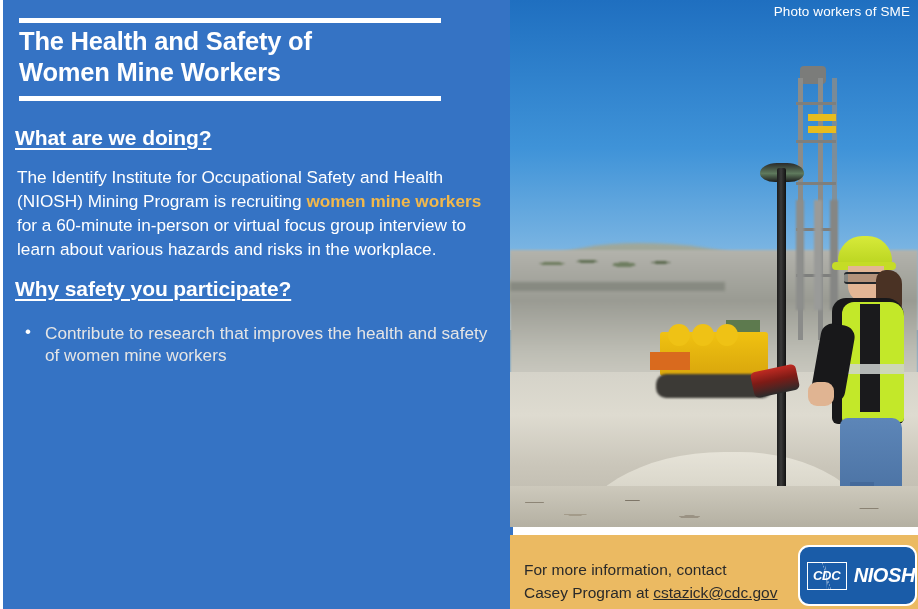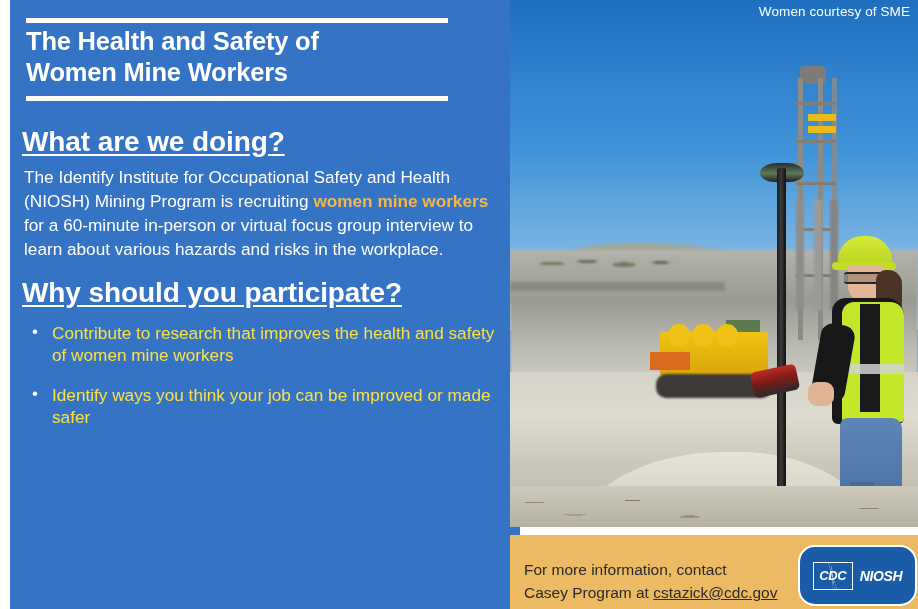--- a/index.html
+++ b/index.html
@@ -15,21 +15,21 @@
   .flyer {
     position: relative;
     width: 918px;
     height: 609px;
     overflow: hidden;
   }
 
   
   .left-panel {
     position: absolute;
-    left: 10px;
+    left: 3px;
     top: 0;
     width: 510px;
     height: 609px;
     background: #3573c4;
     box-sizing: border-box;
     color: #ffffff;
   }
 
   .rule {
     position: absolute;
@@ -50,21 +50,21 @@
     font-weight: bold;
     line-height: 31px;
     letter-spacing: -0.2px;
     color: #ffffff;
   }
   .flyer-title .ttl-line { display: block; }
 
   .section-heading {
     position: absolute;
     left: 12px;
-    font-size: 28px;
+    font-size: 21px;
     font-weight: bold;
     color: #ffffff;
     text-decoration: underline;
     text-underline-offset: 3px;
     letter-spacing: -0.1px;
   }
   .sec-doing { top: 126px; }
   .sec-participate { top: 277px; }
 
   .body-copy {
@@ -91,21 +91,21 @@
     margin: 0;
     padding: 0;
     list-style: none;
   }
   .bullets li {
     position: relative;
     padding-left: 28px;
     margin-bottom: 18px;
     font-size: 17.2px;
     line-height: 22px;
-    color: #fde047;
+    color: #e5e5e5;
   }
   .bullets li:before {
     content: "\2022";
     position: absolute;
     left: 8px;
     top: -1px;
     font-size: 17px;
     line-height: 22px;
     color: #ffffff;
   }
@@ -420,26 +420,26 @@
     text-underline-offset: 1px;
   }
 
   .logo-badge {
     position: absolute;
     right: 9px;
     top: 10px;
     width: 119px;
     height: 61px;
     background: #1a5ca8;
-    border-radius: 17px;
+    border-radius: 11px;
     border: 2.5px solid #ffffff;
     box-sizing: border-box;
     display: flex;
     align-items: center;
-    justify-content: center;
+    justify-content: flex-end;
     gap: 7px;
   }
   .cdc-mark {
     position: relative;
     width: 40px;
     height: 28px;
     border: 1.5px solid #ffffff;
     box-sizing: border-box;
     display: flex;
     align-items: center;
@@ -451,21 +451,21 @@
       linear-gradient(92deg, transparent 48%, rgba(255,255,255,.4) 49%, transparent 50%);
   }
   .cdc-mark span {
     font-size: 13px;
     font-weight: bold;
     color: #ffffff;
     letter-spacing: -0.3px;
     font-style: italic;
   }
   .niosh-mark {
-    font-size: 14px;
+    font-size: 20px;
     font-weight: bold;
     font-style: italic;
     color: #ffffff;
     letter-spacing: -0.4px;
     white-space: nowrap;
   }
 </style>
 </head>
 <body>
 
@@ -478,25 +478,24 @@
 
     <div class="flyer-title">
       <span class="ttl-line">The Health and Safety of</span>
       <span class="ttl-line">Women Mine Workers</span>
     </div>
 
     <div class="section-heading sec-doing">What are we doing?</div>
 
     <div class="body-copy copy-doing"><span>The Identify Institute for Occupational Safety and Health (NIOSH) Mining Program is recruiting </span><span class="accent-bold">women mine workers</span><span> for a 60-minute in-person or virtual focus group interview to learn about various hazards and risks in the workplace.</span></div>
 
-    <div class="section-heading sec-participate">Why should you participate?</div>
+    <div class="section-heading sec-participate">Why safety you participate?</div>
 
     <ul class="bullets">
       <li>Contribute to research that improves the health and safety of women mine workers</li>
-      <li>Identify ways you think your job can be improved or made safer</li>
     </ul>
 
   </div>
 
   <div class="photo">
     <div class="sky"></div>
     <div class="hill-crest"></div>
     <div class="hillside"></div>
     <div class="hill-trees"></div>
     <div class="ledge"></div>
@@ -547,21 +546,21 @@
       <div class="hand"></div>
       <div class="jeans"></div>
       <div class="jeans-leg"></div>
       <div class="boot boot-l"></div>
       <div class="boot boot-r"></div>
     </div>
 
     <div class="pole-grip"></div>
     <div class="foreground-rubble"></div>
 
-    <div class="photo-credit">Women courtesy of SME</div>
+    <div class="photo-credit">Photo workers of SME</div>
   </div>
 
   <div class="gold-footer">
     <div class="contact-text">
       <span>For more information, contact</span><br>
       <span>Casey Program at </span><a class="email-link" href="#">cstazick@cdc.gov</a>
     </div>
 
     <div class="logo-badge">
       <div class="cdc-mark">

